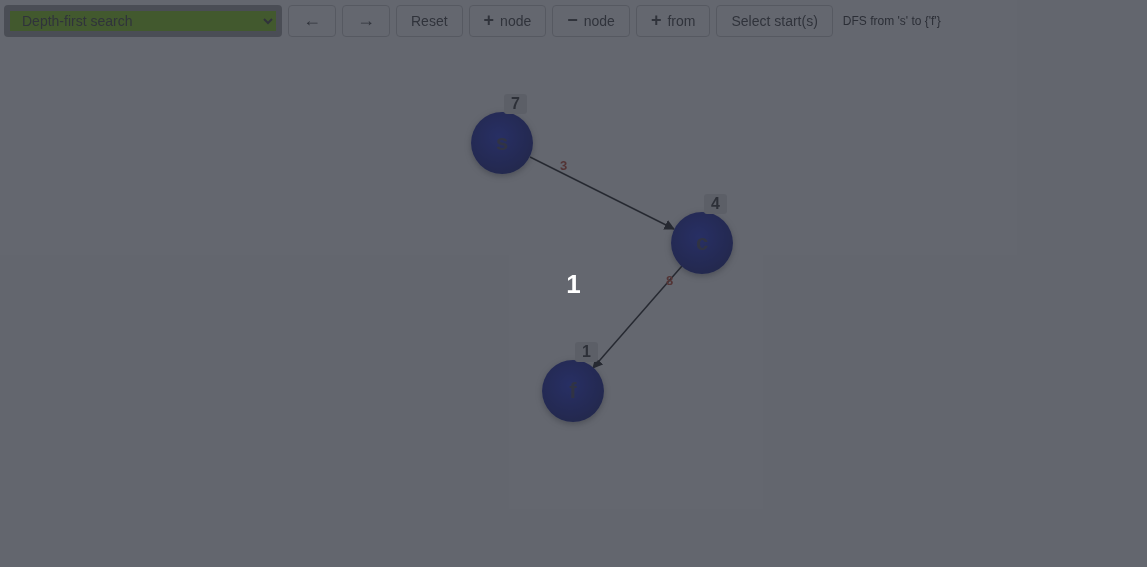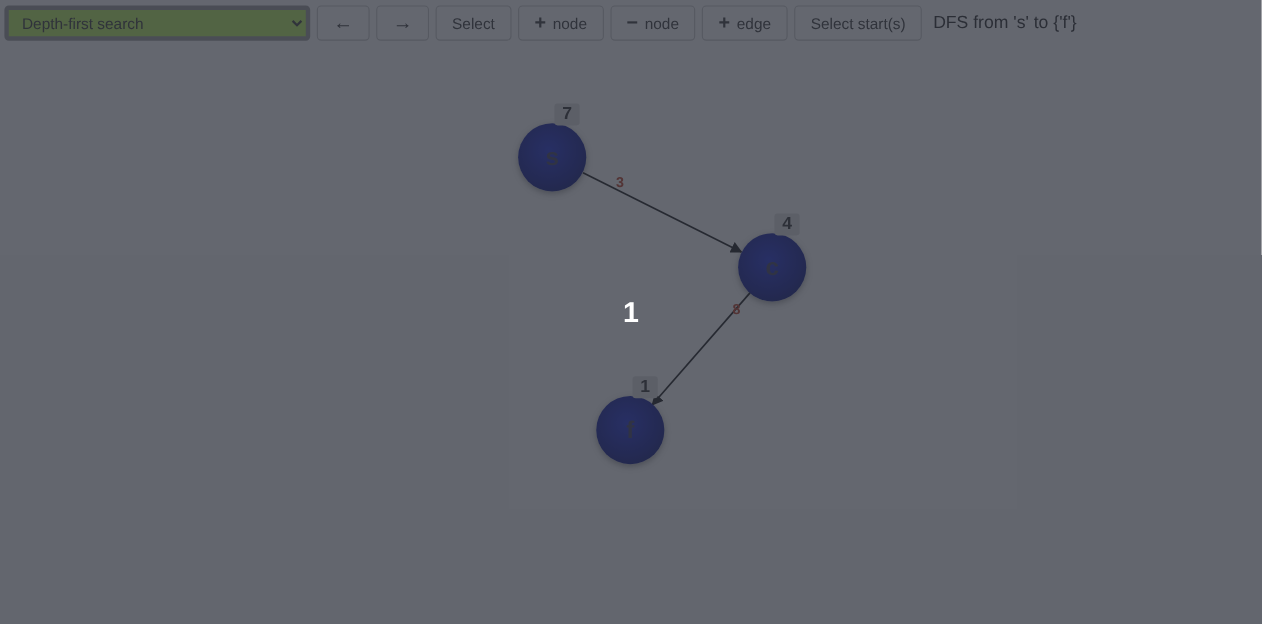--- a/index.html
+++ b/index.html
@@ -12,23 +12,23 @@
       z-index: 3;
       display: flex;
       align-items: center;
       gap: 6px;
       padding: 4px 4px 0 4px;
       height: 38px;
     }
     .sel {
       height: 32px;
       width: 278px;
-      border: 4px solid #a3a3a3;
+      border: 6px solid #a3a3a3;
       border-radius: 4px;
-      background: #bef264;
+      background: #84cc16;
       font-size: 14px;
       padding: 0 8px;
       color: #444;
     }
     .btn {
       height: 32px;
       border: 1px solid #ccc;
       border-radius: 4px;
       background: #fff;
       font-size: 14px;
@@ -41,21 +41,21 @@
       white-space: nowrap;
     }
     .btn .plus, .btn .minus, .btn .arrow {
       font-weight: bold;
       font-size: 18px;
       line-height: 1;
       position: relative;
       top: -1px;
     }
     .status {
-      font-size: 16px;
+      font-size: 12px;
       color: #333;
       margin-left: 4px;
     }
 
     
     .canvas {
       position: absolute;
       inset: 0;
       background: #fdfdfd;
     }
@@ -166,33 +166,33 @@
   <select class="sel">
     <option>Depth-first search</option>
   </select>
   <button class="btn">
       <span class="arrow">←</span>
     </button>
   <button class="btn">
       <span class="arrow">→</span>
     </button>
   <button class="btn">
-      <span>Select</span>
+      <span>Reset</span>
     </button>
   <button class="btn">
       <span class="plus">+</span>
       <span>node</span>
     </button>
   <button class="btn">
       <span class="minus">−</span>
       <span>node</span>
     </button>
   <button class="btn">
       <span class="plus">+</span>
-      <span>edge</span>
+      <span>from</span>
     </button>
   <button class="btn">
       <span>Select start(s)</span>
     </button>
   <span class="status">DFS from 's' to {'f'}</span>
 </div>
 
 <div class="overlay"></div>
 <div class="overlay-text">1</div>
 

